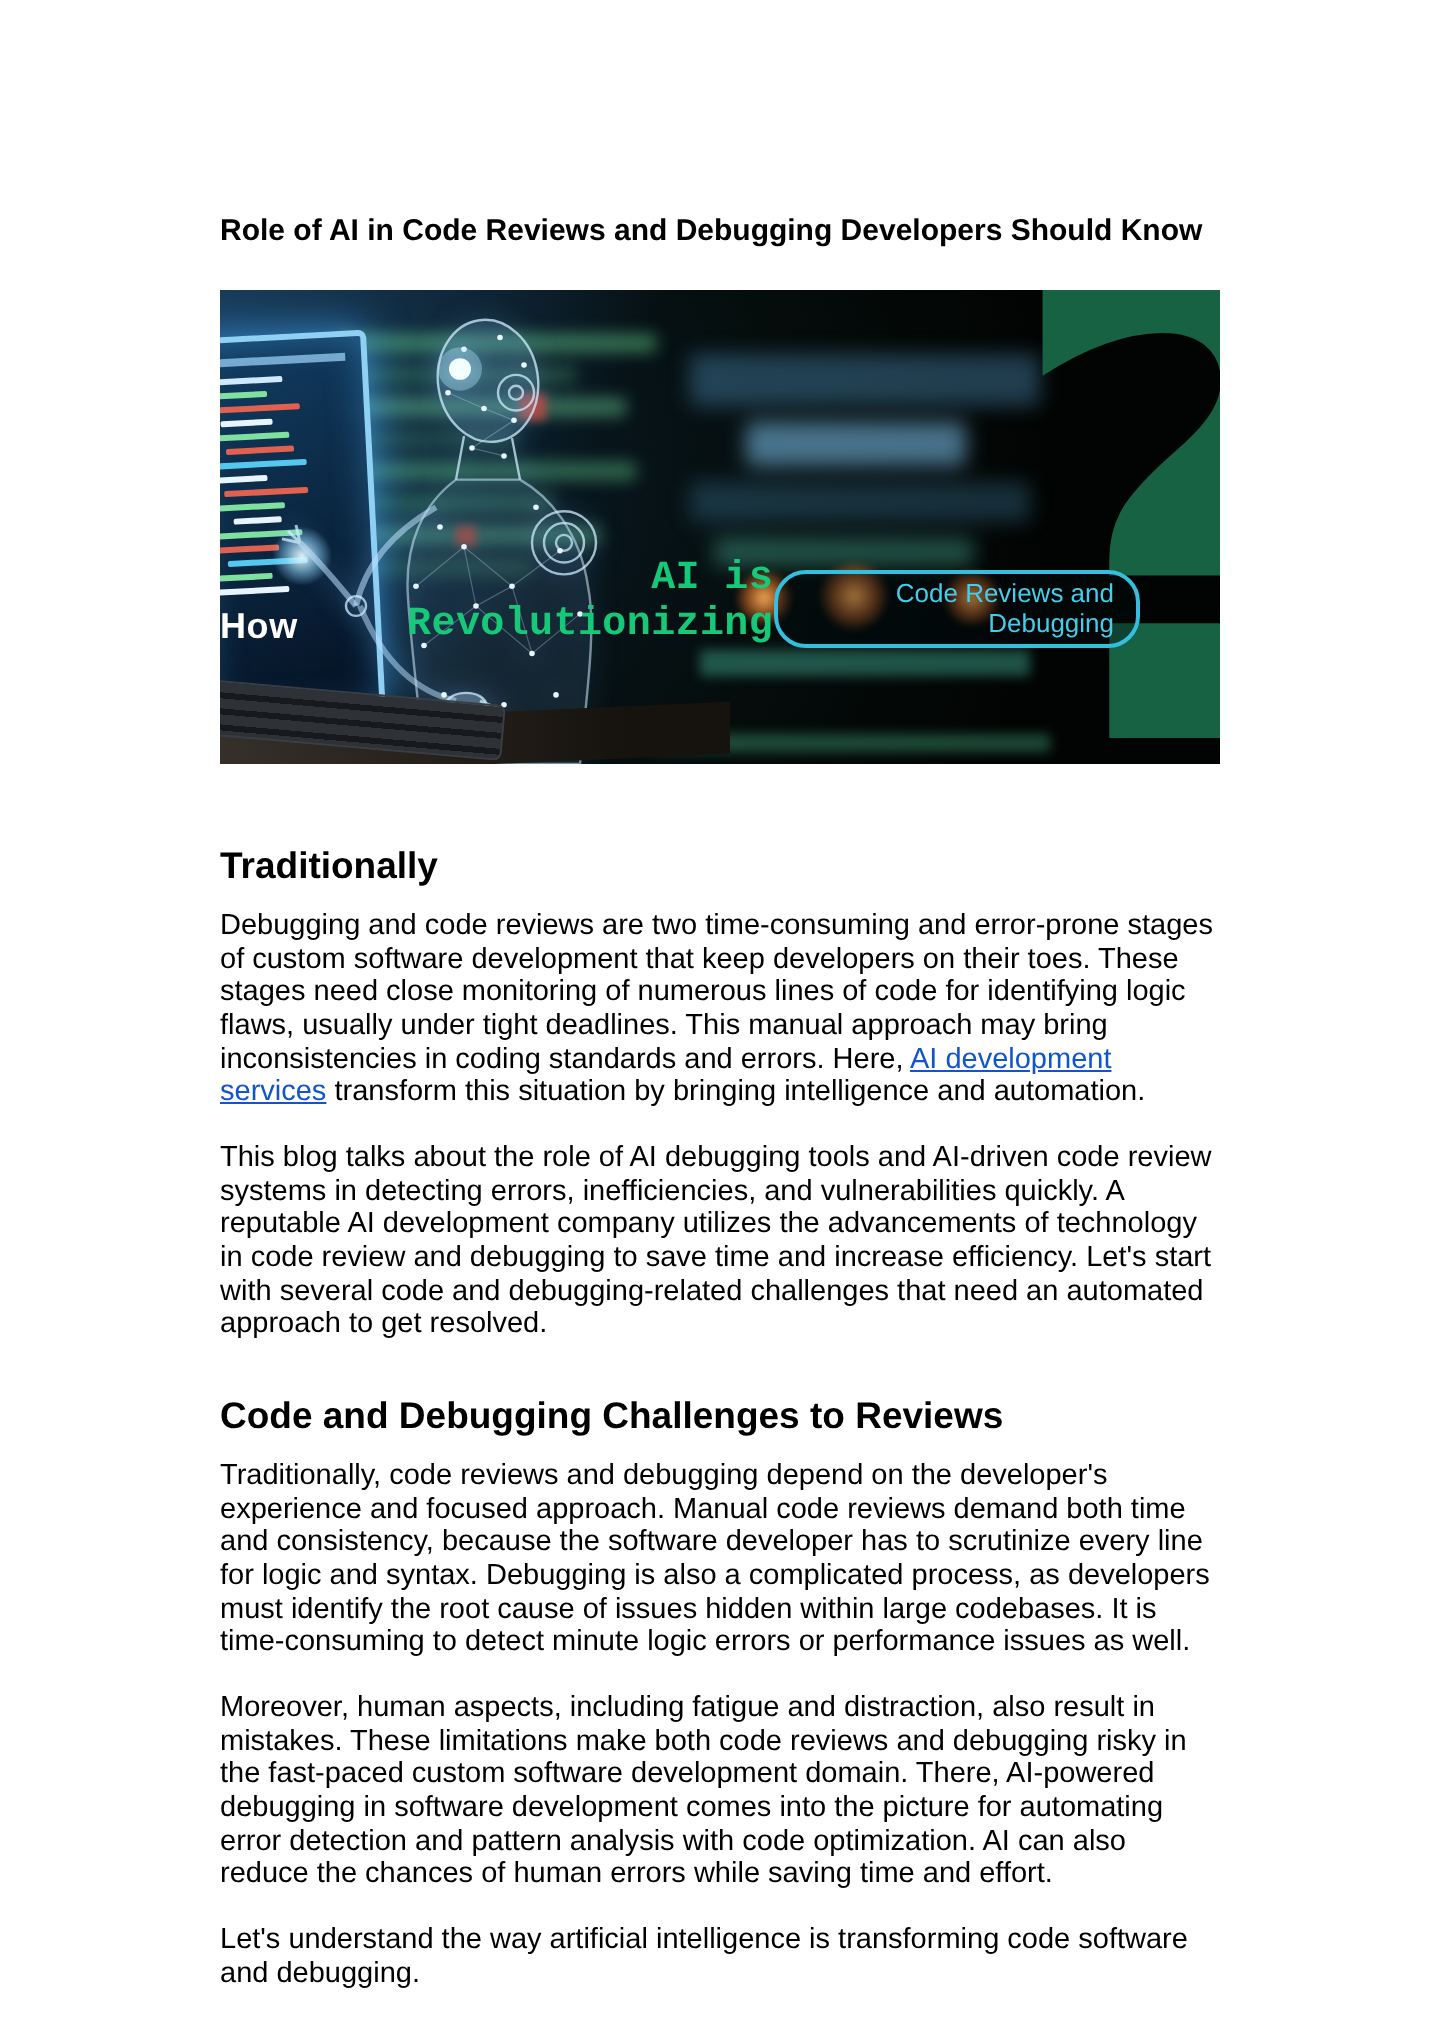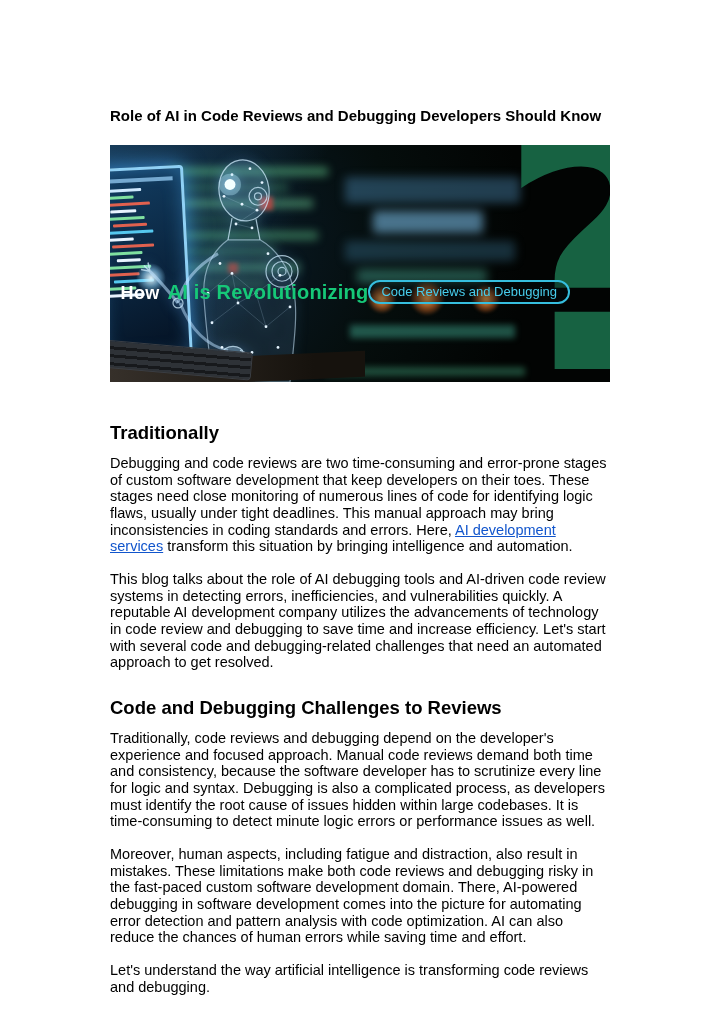--- a/index.html
+++ b/index.html
@@ -90,21 +90,21 @@
     transform: skewY(-2.5deg); transform-origin: left; }
   .keyboard { left: -8px; bottom: 8px; width: 150px; height: 28px; z-index: 6;
     background: repeating-linear-gradient(#2e3237 0px 5px, #17191c 5px 8px);
     border-radius: 4px; transform: rotate(5deg); border: 1px solid #3a3e44; }
 
   
   .hero-text { right: 40px; top: 130px; z-index: 7; display: flex;
     align-items: flex-end; text-align: right; }
   .hero-text > div { position: static; }
   .how { color: #ffffff; font-size: 18px; font-weight: 700; letter-spacing: .3px; margin-right: 8px; }
-  .headline { color: #16c878; font-size: 20px; font-weight: 700; margin-top: 3px; letter-spacing: .2px; }
+  .headline { color: #16c878; font-size: 20px; font-weight: 700; margin-top: 3px; letter-spacing: .2px; font-family: Liberation Mono, monospace; }
   .subheadline { margin-top: 5px; border: 2px solid #36bede; border-radius: 16px;
     padding: 2px 11px 3px; color: #47cdec; font-size: 13px; font-weight: 400;
     background: rgba(0,12,18,.35); }
 
   
   h2 { font-size: 18.5px; font-weight: 700; margin: 40px 0 0 0; line-height: 22px; color: #000; }
   h2.second { margin-top: 26px; }
   p { font-size: 14.5px; line-height: 1.15; margin: 16px 0 0 0; color: #000; }
   h2 + p { margin-top: 11px; }
   a.doclink { color: #1155cc; text-decoration: underline; cursor: pointer; }
@@ -230,15 +230,15 @@
     </div>
   </div>
 
   <h2>Traditionally</h2>
   <p><span>Debugging and code reviews are two time-consuming and error-prone stages of custom software development that keep developers on their toes. These stages need close monitoring of numerous lines of code for identifying logic flaws, usually under tight deadlines. This manual approach may bring inconsistencies in coding standards and errors. Here, </span><a class="doclink">AI development services</a><span> transform this situation by bringing intelligence and automation.</span></p>
   <p>This blog talks about the role of AI debugging tools and AI-driven code review systems in detecting errors, inefficiencies, and vulnerabilities quickly. A reputable AI development company utilizes the advancements of technology in code review and debugging to save time and increase efficiency. Let's start with several code and debugging-related challenges that need an automated approach to get resolved.</p>
 
   <h2 class="second">Code and Debugging Challenges to Reviews</h2>
   <p>Traditionally, code reviews and debugging depend on the developer's experience and focused approach. Manual code reviews demand both time and consistency, because the software developer has to scrutinize every line for logic and syntax. Debugging is also a complicated process, as developers must identify the root cause of issues hidden within large codebases. It is time-consuming to detect minute logic errors or performance issues as well.</p>
   <p>Moreover, human aspects, including fatigue and distraction, also result in mistakes. These limitations make both code reviews and debugging risky in the fast-paced custom software development domain. There, AI-powered debugging in software development comes into the picture for automating error detection and pattern analysis with code optimization. AI can also reduce the chances of human errors while saving time and effort.</p>
-  <p>Let's understand the way artificial intelligence is transforming code reviews and debugging.</p>
+  <p>Let's understand the way artificial intelligence is transforming code software and debugging.</p>
 
 </div>
 
 </body></html>

